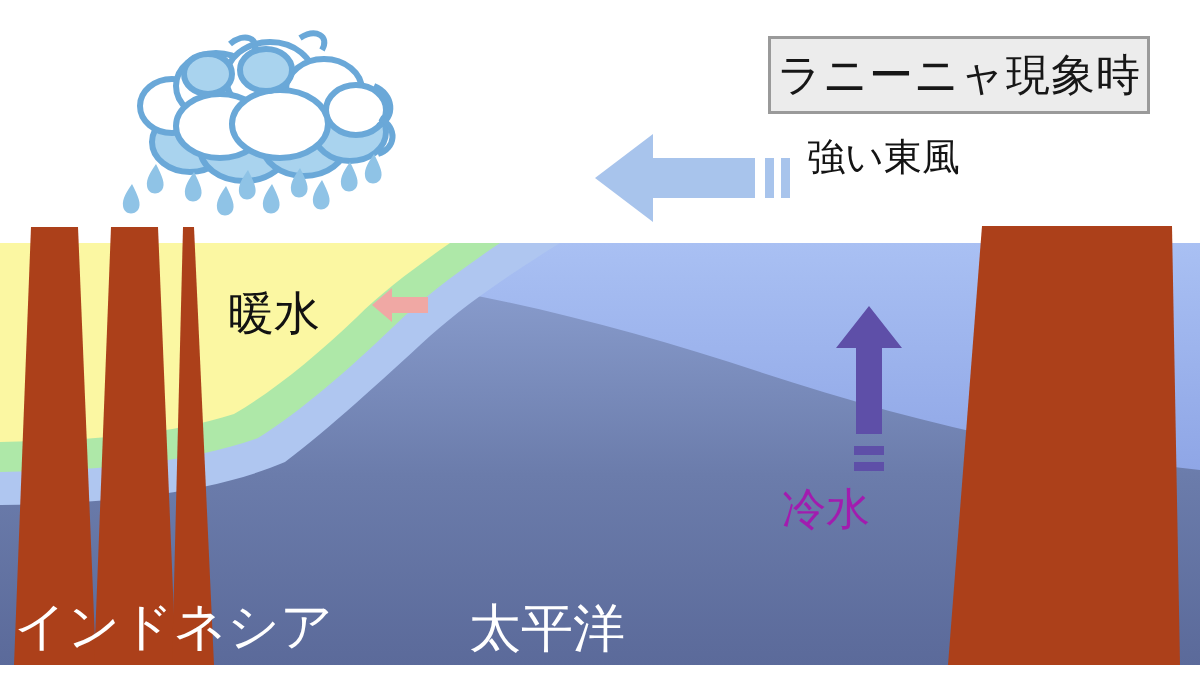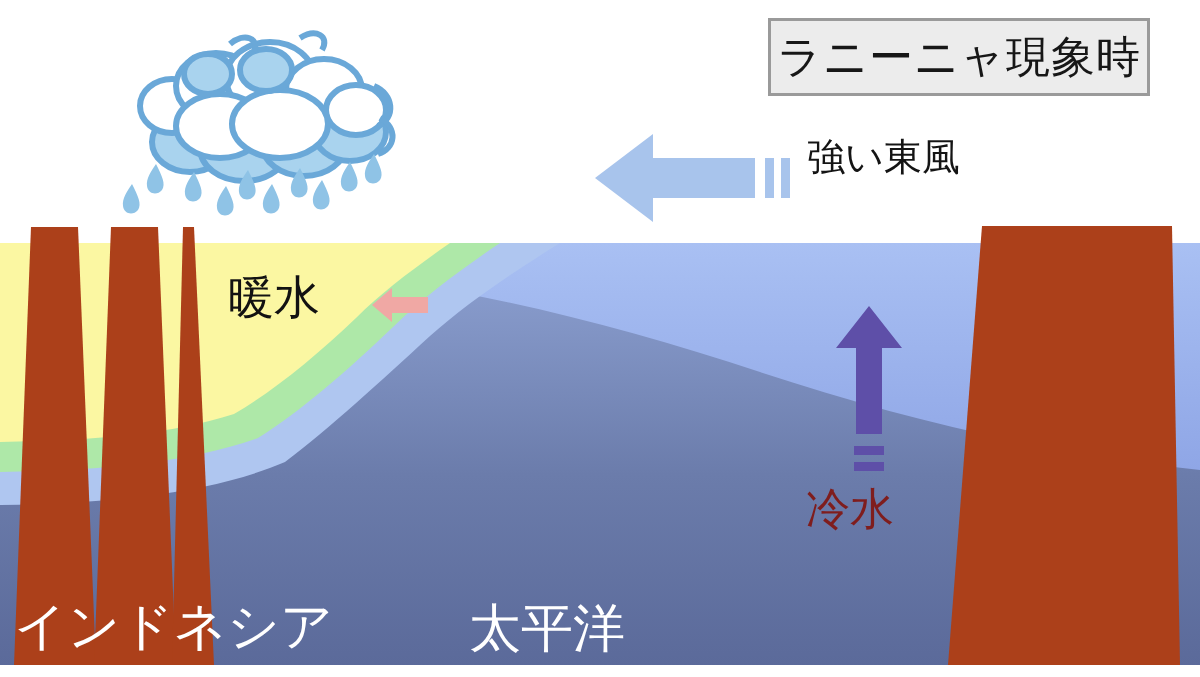--- a/index.html
+++ b/index.html
@@ -15,21 +15,21 @@
     width: 1200px;
     height: 677px;
     background: #ffffff;
     overflow: hidden;
   }
 
   
   .title-box {
     position: absolute;
     left: 768px;
-    top: 18px;
+    top: 36px;
     width: 382px;
     height: 78px;
     background: #ececec;
     border: 3px solid #9a9a9a;
     box-sizing: border-box;
     display: flex;
     align-items: center;
     justify-content: center;
   }
   .title-box .title-text {
@@ -75,21 +75,21 @@
     left: 112px;
     top: 14px;
     width: 300px;
     height: 220px;
   }
 
   
   .warm-label {
     position: absolute;
     left: 228px;
-    top: 274px;
+    top: 290px;
     font-size: 46px;
     color: #121212;
     line-height: 1;
     white-space: nowrap;
   }
   .warm-arrow {
     position: absolute;
     left: 372px;
     top: 286px;
     width: 58px;
@@ -97,24 +97,24 @@
   }
   .cold-arrow {
     position: absolute;
     left: 834px;
     top: 306px;
     width: 70px;
     height: 172px;
   }
   .cold-label {
     position: absolute;
-    left: 806px;
+    left: 782px;
     top: 487px;
     font-size: 44px;
-    color: #7f1d1d;
+    color: #a21caf;
     line-height: 1;
     white-space: nowrap;
   }
 
   
   .region-label {
     position: absolute;
     color: #ffffff;
     font-size: 52px;
     line-height: 1;

